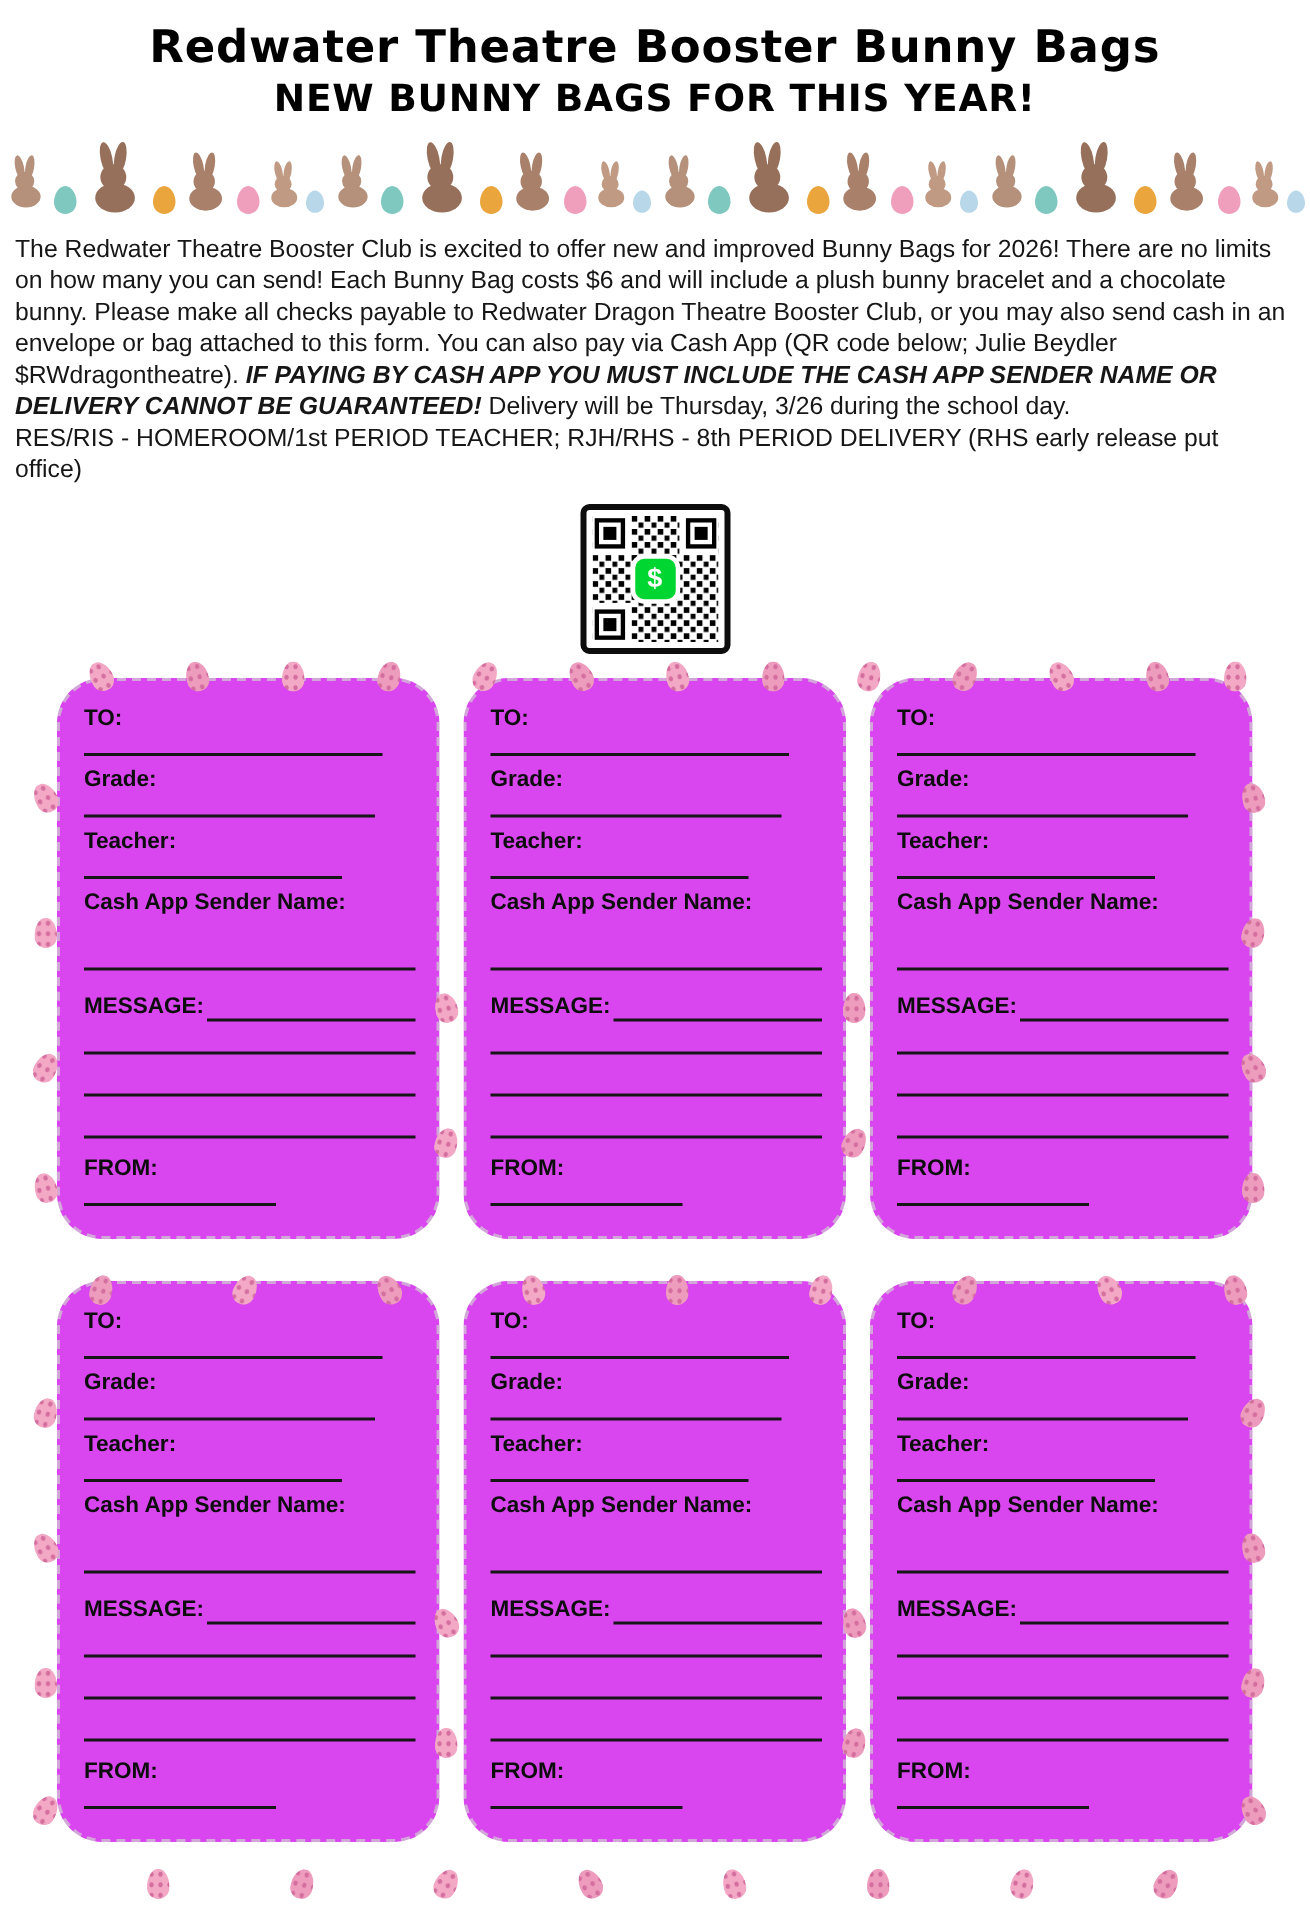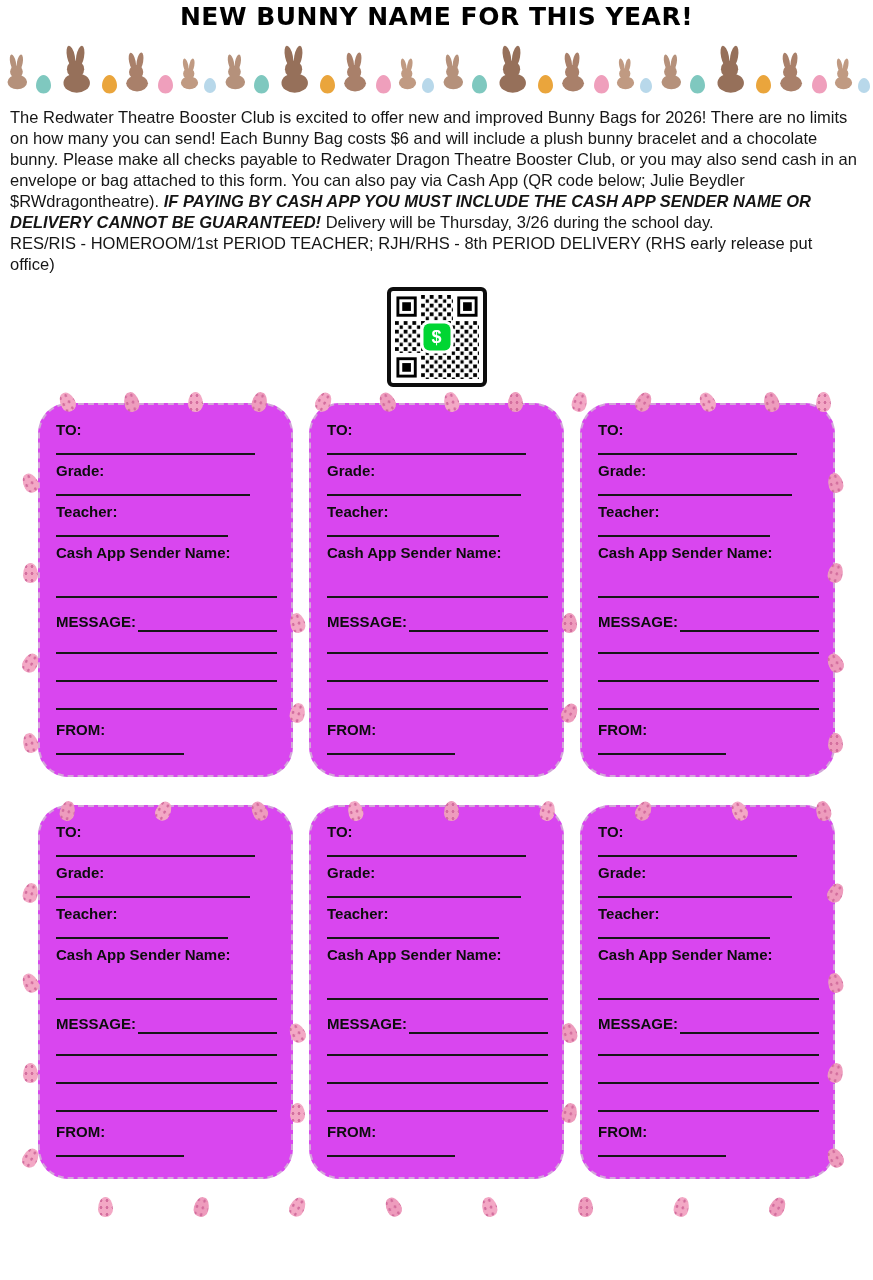--- a/index.html
+++ b/index.html
@@ -85,21 +85,22 @@
     background-image: radial-gradient(#d36e9e 1.2px, rgba(0,0,0,0) 1.7px);
     background-size: 6px 7px;
     z-index: 3;
   }
 </style>
 </head>
 <body>
 
 <div class="page">
 
-  <h2 class="subtitle">NEW BUNNY NAME FOR THIS YEAR!</h2>
+  <h1 class="title">Redwater Theatre Booster Bunny Bags</h1>
+  <h2 class="subtitle">NEW BUNNY BAGS FOR THIS YEAR!</h2>
 
   <div class="bunny-strip">
     <svg width="873" height="56" viewBox="0 0 873 56" xmlns="http://www.w3.org/2000/svg">
       <defs>
         <g id="bunny">
           <ellipse cx="13" cy="10" rx="3.4" ry="9.5" transform="rotate(-12 13 10)"></ellipse>
           <ellipse cx="21" cy="10" rx="3.4" ry="9.5" transform="rotate(10 21 10)"></ellipse>
           <circle cx="17" cy="21" r="7.5"></circle>
           <ellipse cx="18" cy="33" rx="11.5" ry="8.5"></ellipse>
         </g>

